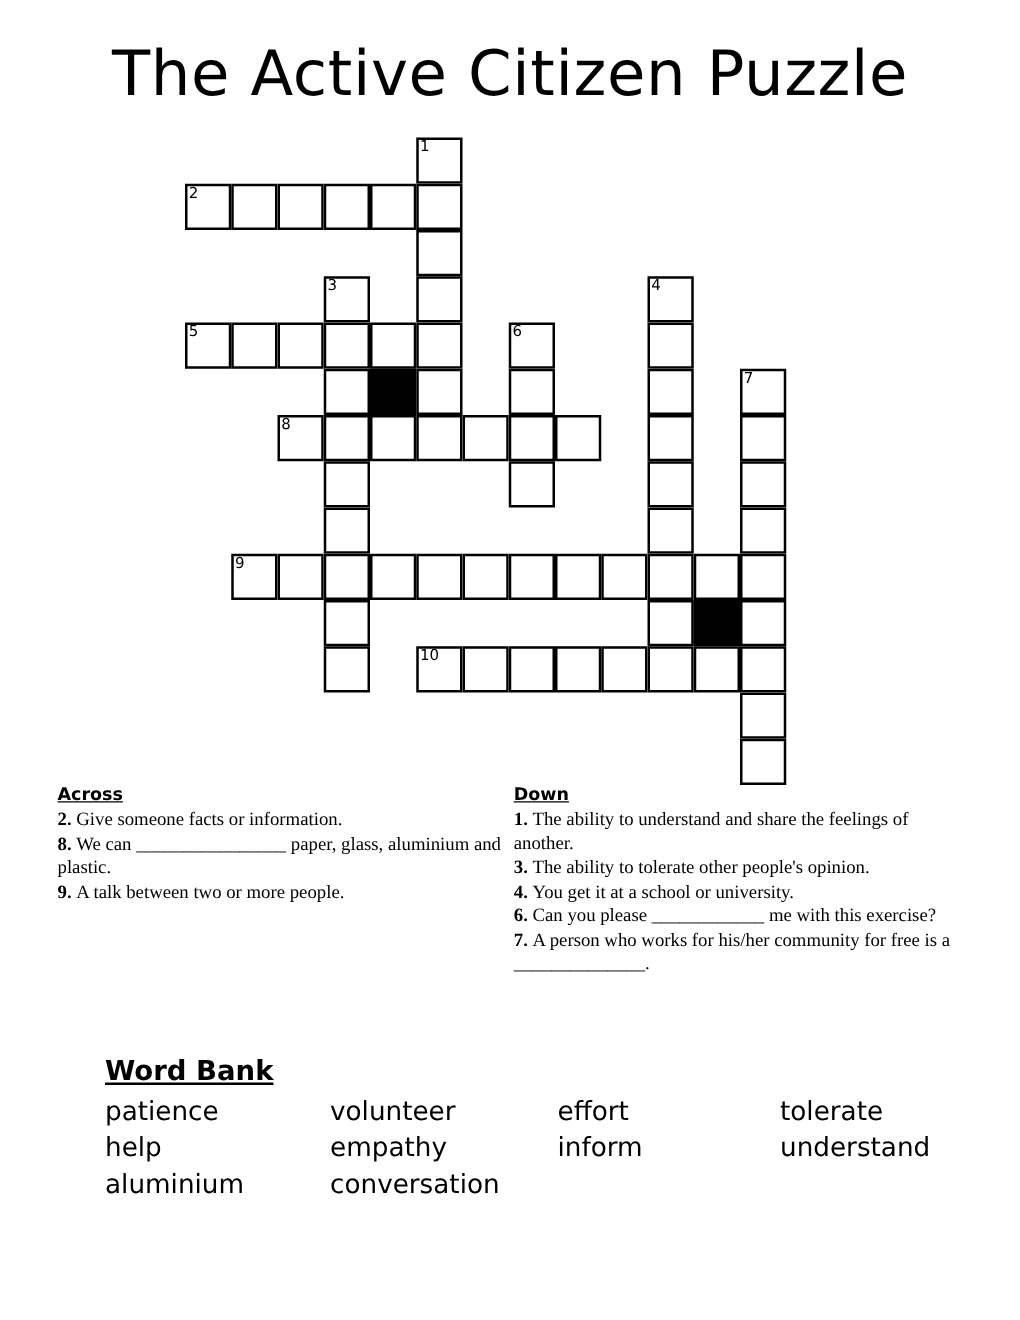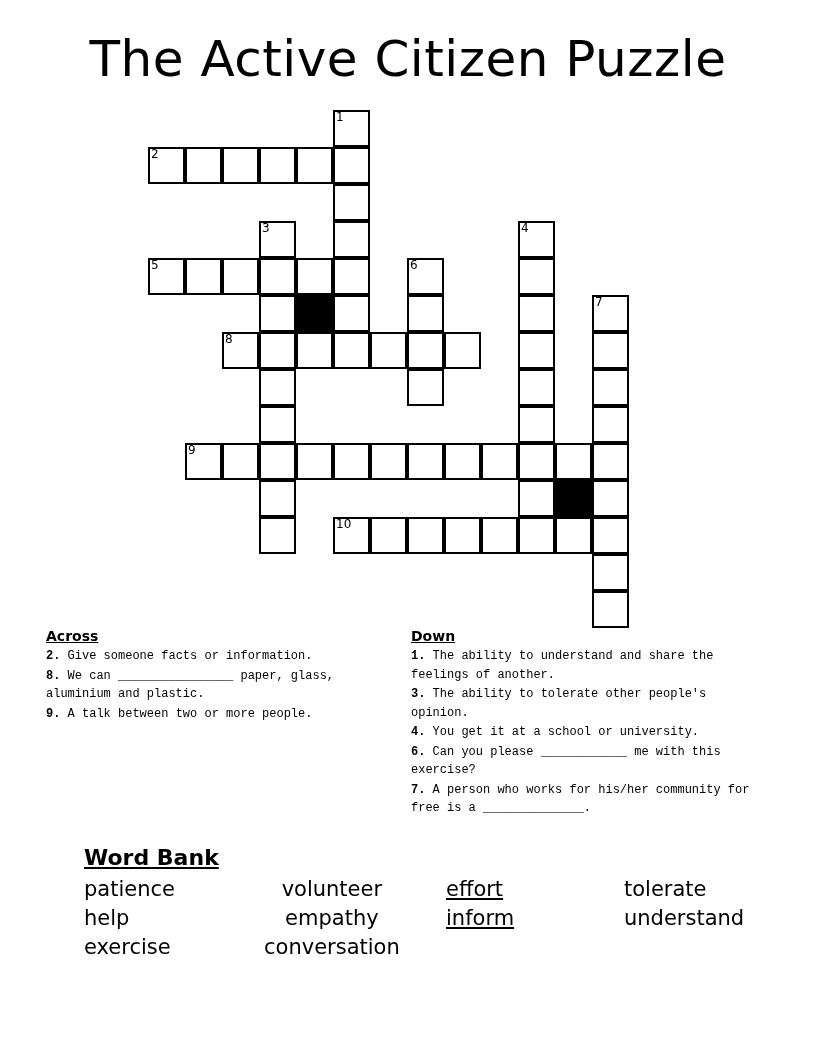--- a/index.html
+++ b/index.html
@@ -79,22 +79,22 @@
 
   .clue-heading {
     font-family: "DejaVu Sans", sans-serif;
     font-size: 14px;
     font-weight: bold;
     text-decoration: underline;
     line-height: 17px;
     margin: 0 0 2px 0;
   }
   .clue-item {
-    font-family: Liberation Mono, monospace;
-    font-size: 12px;
+    font-family: Liberation Serif, serif;
+    font-size: 15px;
     line-height: 18.5px;
     margin: 0 0 1px 0;
     text-align: left;
   }
   .clue-num {
     font-weight: bold;
   }
 
   
   #word-bank {
@@ -114,22 +114,22 @@
   }
   #word-bank-grid {
     position: relative;
     width: 720px;
   }
   .wb-col {
     position: absolute;
     top: 0;
   }
   .wb-col-0 { left: 0px; }
-  .wb-col-1 { left: 180px; text-align: center; }
-  .wb-col-2 { left: 362px; text-decoration: underline; }
+  .wb-col-1 { left: 180px; }
+  .wb-col-2 { left: 362px; }
   .wb-col-3 { left: 540px; }
   .wb-word {
     font-family: "DejaVu Sans", sans-serif;
     font-size: 21px;
     line-height: 29px;
     white-space: nowrap;
   }
 </style>
 </head>
 <body>
@@ -250,21 +250,21 @@
   </div>
 
 </div>
 
 <div id="word-bank">
   <div id="word-bank-heading">Word Bank</div>
   <div id="word-bank-grid" style="height: 87px;">
       <div class="wb-col wb-col-0">
         <div class="wb-word">patience</div>
         <div class="wb-word">help</div>
-        <div class="wb-word">exercise</div>
+        <div class="wb-word">aluminium</div>
       </div>
       <div class="wb-col wb-col-1">
         <div class="wb-word">volunteer</div>
         <div class="wb-word">empathy</div>
         <div class="wb-word">conversation</div>
       </div>
       <div class="wb-col wb-col-2">
         <div class="wb-word">effort</div>
         <div class="wb-word">inform</div>
       </div>

